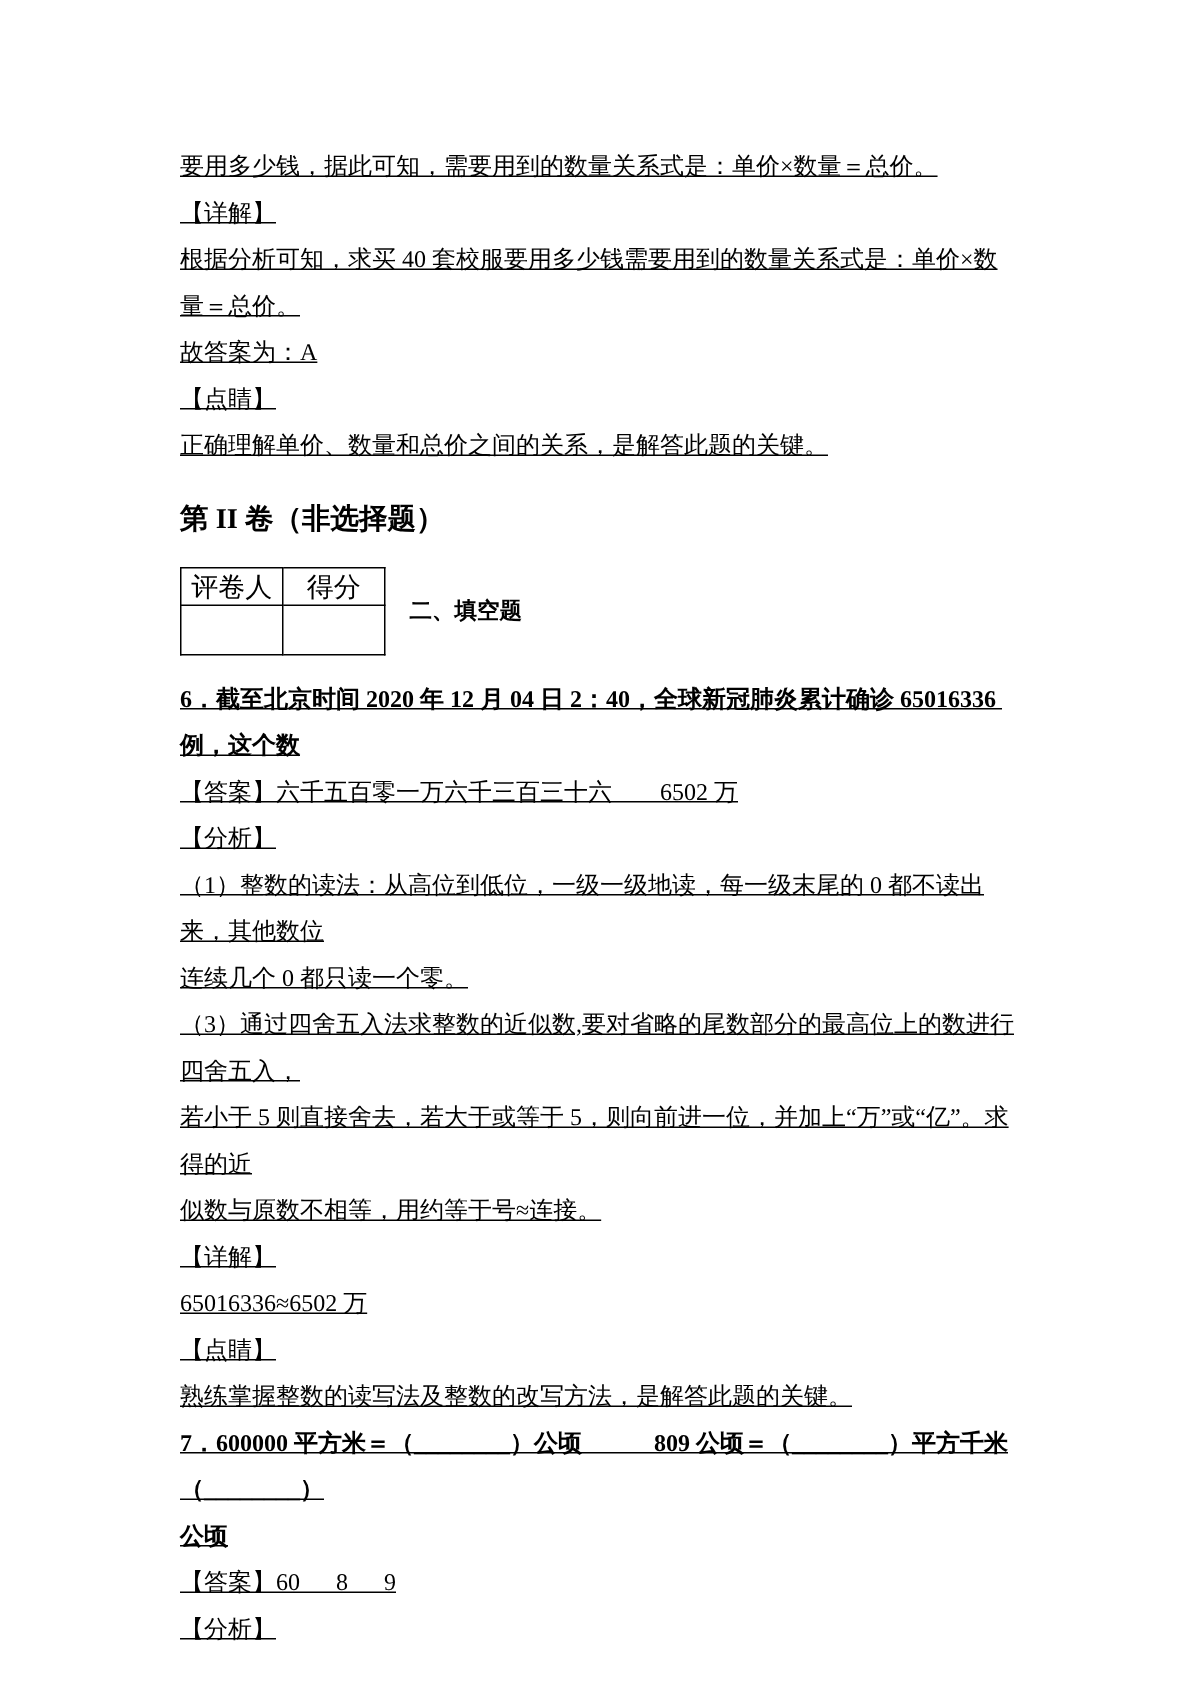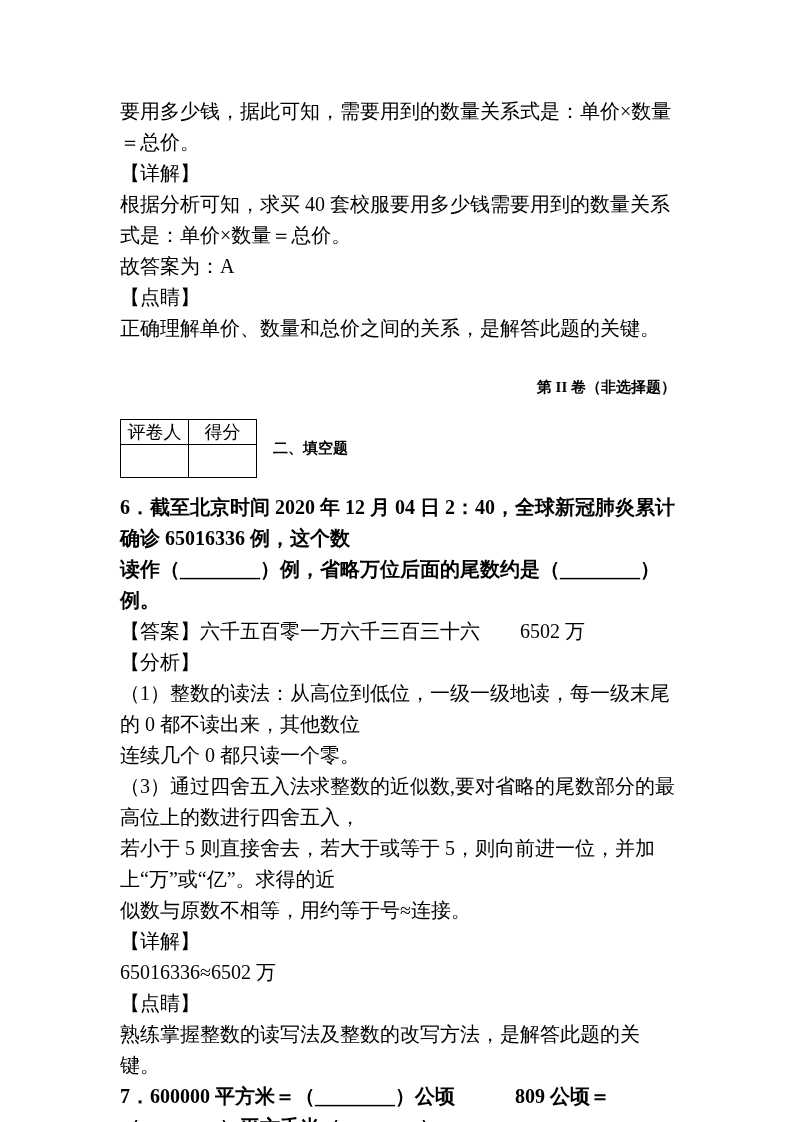--- a/index.html
+++ b/index.html
@@ -16,35 +16,36 @@
     background: #ffffff;
     color: #000000;
     overflow: hidden;
     box-sizing: border-box;
     padding: 96px 117px 40px 120px;
   }
   .content {
     width: 556px;
   }
   .line {
-    font-size: 20px;
+    font-size: 16px;
     line-height: 31px;
     min-height: 31px;
     white-space: pre-wrap;
     color: #000000;
+    text-decoration: underline;
   }
   .line.bold {
     font-weight: bold;
   }
   .section-title {
-    font-size: 15px;
+    font-size: 19px;
     font-weight: bold;
-    text-align: right;
+    text-align: left;
     line-height: 31px;
-    margin-top: 28px;
+    margin-top: 18px;
   }
   .table-row-wrap {
     display: flex;
     align-items: center;
     margin-top: 16px;
     margin-bottom: 14px;
   }
   table.grader-table {
     border-collapse: collapse;
     table-layout: fixed;
@@ -96,21 +97,20 @@
           <td></td>
           <td></td>
         </tr>
       </tbody>
         </table>
       <div class="subsection-title">二、填空题</div>
     </div>
 
     <div id="block2">
         <div class="line bold">6．截至北京时间 2020 年 12 月 04 日 2：40，全球新冠肺炎累计确诊 65016336 例，这个数</div>
-        <div class="line bold">读作（________）例，省略万位后面的尾数约是（________）例。</div>
         <div class="line">【答案】六千五百零一万六千三百三十六        6502 万</div>
         <div class="line">【分析】</div>
         <div class="line">（1）整数的读法：从高位到低位，一级一级地读，每一级末尾的 0 都不读出来，其他数位</div>
         <div class="line">连续几个 0 都只读一个零。</div>
         <div class="line">（3）通过四舍五入法求整数的近似数,要对省略的尾数部分的最高位上的数进行四舍五入，</div>
         <div class="line">若小于 5 则直接舍去，若大于或等于 5，则向前进一位，并加上“万”或“亿”。求得的近</div>
         <div class="line">似数与原数不相等，用约等于号≈连接。</div>
         <div class="line">【详解】</div>
         <div class="line">65016336≈6502 万</div>
         <div class="line">【点睛】</div>

